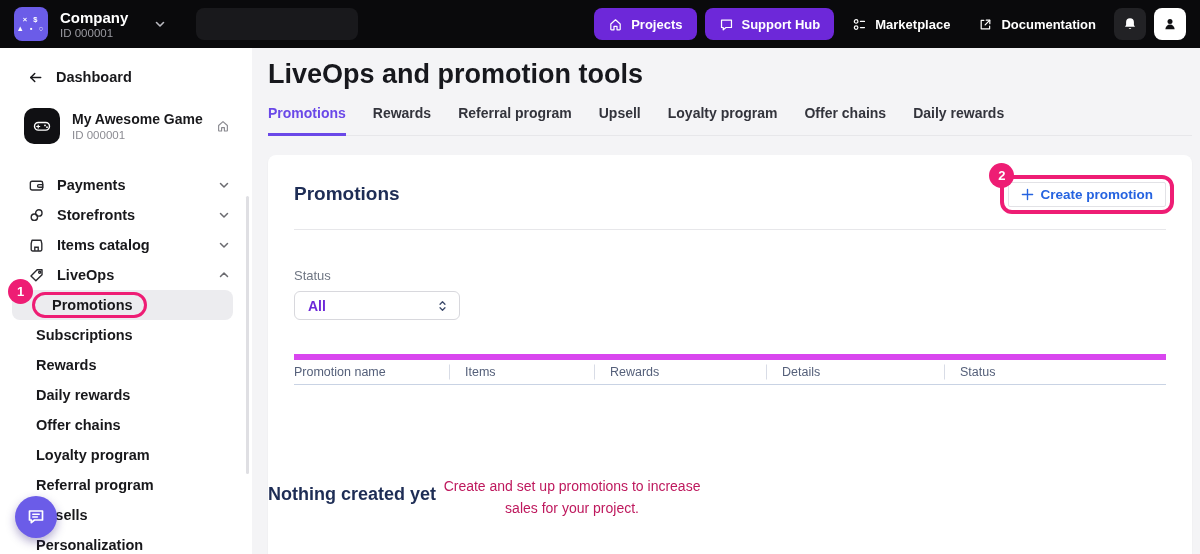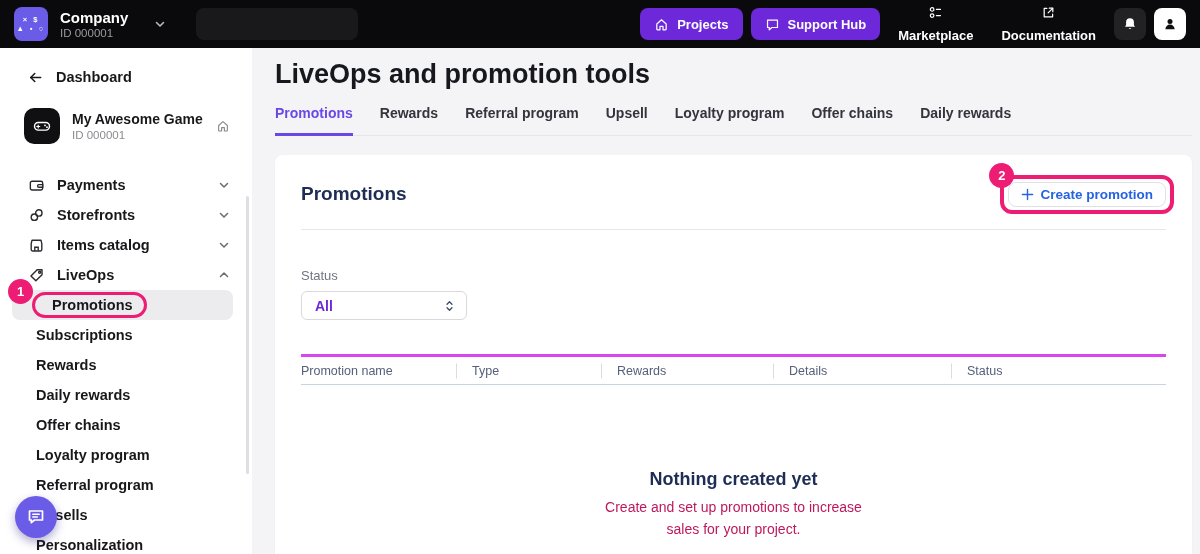--- a/index.html
+++ b/index.html
@@ -16,27 +16,27 @@
   .company-name { color:#fff; font-size:15px; font-weight:700; line-height:17px; }
   .company-id { color:#9a9aa1; font-size:11.5px; line-height:14px; }
   .company-chevron { margin-left:26px; color:#b9b9c0; }
   .tb-placeholder { width:162px; height:32px; background:#19191c; border-radius:8px; margin-left:30px; }
 
   .tb-right { margin-left:auto; display:flex; align-items:center; gap:8px; }
   .tb-btn { height:32px; display:flex; align-items:center; gap:8px; padding:0 14px;
             background:#6d28d9; border:none; border-radius:8px; color:#fff;
             font-size:13px; font-weight:700; font-family:inherit; cursor:pointer; }
   .tb-link { display:flex; align-items:center; gap:8px; color:#fff; font-size:13px;
-             font-weight:700; margin:16px 10px; cursor:pointer;flex-direction:column; }
+             font-weight:700; margin:16px 10px; cursor:pointer; }
   .tb-icon-btn { width:32px; height:32px; border-radius:8px; background:#222225; border:none;
                  display:flex; align-items:center; justify-content:center; cursor:pointer; }
   .tb-icon-btn.light { background:#fff; }
 
   
-  .shell { display:flex; height:506px;gap:7px; }
+  .shell { display:flex; height:506px; }
 
   
   .sidebar { width:252px; background:#fff; position:relative; flex-shrink:0; padding-top:14px; }
   .back-row { display:flex; align-items:center; gap:13px; padding-left:28px; height:30px;
               font-size:14.5px; font-weight:700; color:#18181b; cursor:pointer; }
   .project-row { display:flex; align-items:center; margin:16px 22px 0 24px; cursor:pointer; }
   .project-icon { width:36px; height:36px; background:#101013; border-radius:10px;
                   display:flex; align-items:center; justify-content:center; }
   .project-meta { margin-left:12px; }
   .project-name { font-size:14px; font-weight:700; color:#18181b; line-height:17px; }
@@ -78,45 +78,45 @@
   .tab.active { color:#6a48e8; border-bottom-color:#6a48e8; }
 
   .card { margin-top:19px; background:#fff; border-radius:8px; min-height:480px;
           box-shadow:0 1px 2px rgba(20,20,40,.05); }
   .card-header { display:flex; align-items:flex-start; justify-content:space-between;
                  padding:28px 26px 0 26px; }
   .card-title { font-size:19px; font-weight:700; color:#1e2d55; }
 
   .create-wrap { position:relative; margin-top:-1px; }
   .create-btn { display:flex; align-items:center; gap:6px; background:#fff; border:1px solid #e2e2e6;
-                border-radius:8px; height:25px; padding:0 12px; color:#2563e0; font-size:13.5px;
+                border-radius:2px; height:25px; padding:0 12px; color:#2563e0; font-size:13.5px;
                 font-weight:700; font-family:inherit; cursor:pointer; }
   .ring2 { position:absolute; left:-8px; right:-8px; top:-7px; bottom:-7px;
            border:4px solid var(--pink); border-radius:12px; pointer-events:none; z-index:5; }
   .badge2 { left:-19px; top:-19px; }
 
   .card-divider { border:none; border-top:1px solid #e7e7ea; margin:22px 26px 0 26px; }
 
   .filter-block { margin:38px 26px 0 26px; }
   .filter-label { font-size:13px; color:#6f7683; margin-bottom:8px; }
   .select { width:166px; height:29px; border:1px solid #d8d8dd; border-radius:6px; background:#fff;
             display:flex; align-items:center; justify-content:space-between; padding:0 10px 0 13px;
             cursor:pointer; }
   .select-value { font-size:14px; font-weight:700; color:#6d28d9; }
   .select-chevrons { color:#3c4a6b; }
 
   .table-head { margin:34px 26px 0 26px; display:flex; align-items:center; height:31px;
-                border-top:3px solid #d946ef; border-bottom:1px solid #c9d3e4; }
+                border-top:6px solid #d946ef; border-bottom:1px solid #c9d3e4; }
   .th { font-size:12.5px; color:#55607a; position:relative; padding-left:16px; }
   .th.c0 { width:155px; padding-left:0; }
   .th.c1 { width:145px; } .th.c2 { width:172px; } .th.c3 { width:178px; } .th.c4 { flex:1; }
   .th:not(.c0)::before { content:""; position:absolute; left:0; top:50%; transform:translateY(-50%);
                          width:1px; height:15px; background:#d8dce6; }
 
-  .empty { margin-top:84px; display:flex; flex-direction:column; align-items:center; }
+  .empty { margin-top:84px; display:flex; flex-direction:row; align-items:center; }
   .empty-title { font-size:18px; font-weight:700; color:#1e2d55; }
   .empty-desc { margin-top:6px; font-size:14px; line-height:22px; color:#be185d;
                 max-width:272px; text-align:center; }
 
   :root { --pink:#ee1d74; }
 </style>
 </head>
 <body>
 
 <header class="topbar">
@@ -356,21 +356,21 @@
             <svg width="13" height="14" viewBox="0 0 14 16" fill="none" stroke="currentColor" stroke-width="1.5" stroke-linecap="round" stroke-linejoin="round">
                 <path d="M4.2 6 7 3.2 9.8 6"></path>
                 <path d="M4.2 10 7 12.8 9.8 10"></path>
               </svg>
           </span>
         </div>
       </div>
 
       <div class="table-head">
         <span class="th c0">Promotion name</span>
-        <span class="th c1">Type</span>
+        <span class="th c1">Items</span>
         <span class="th c2">Rewards</span>
         <span class="th c3">Details</span>
         <span class="th c4">Status</span>
       </div>
 
       <div class="empty">
         <div class="empty-title">Nothing created yet</div>
         <div class="empty-desc">Create and set up promotions to increase sales for your project.</div>
       </div>
     </section>

